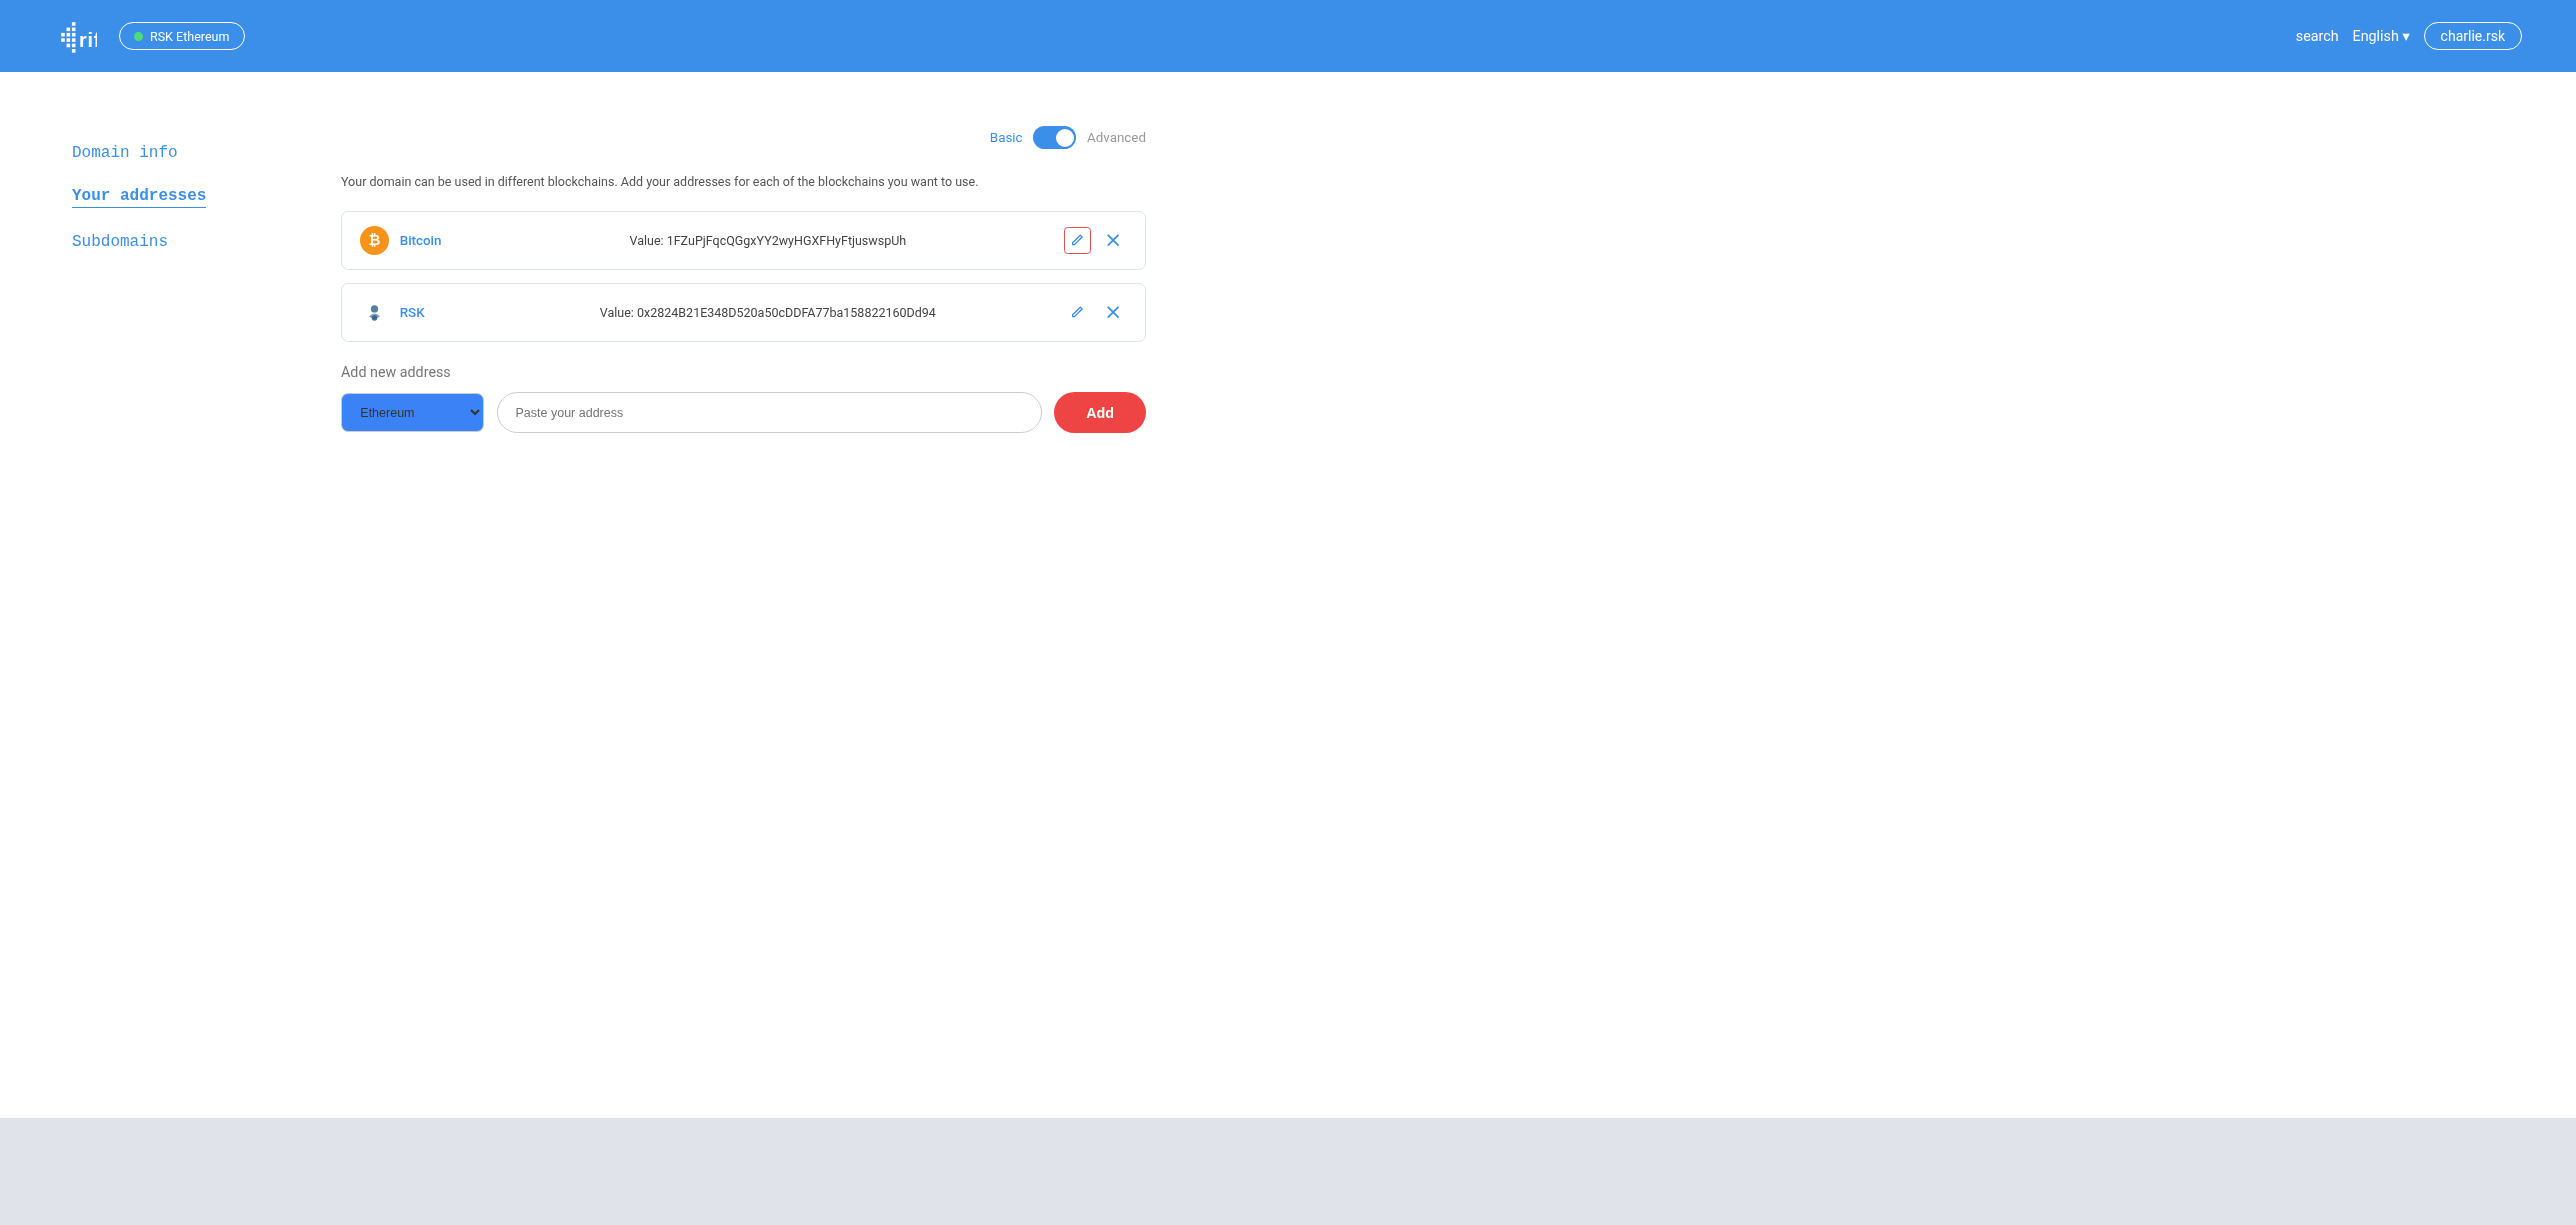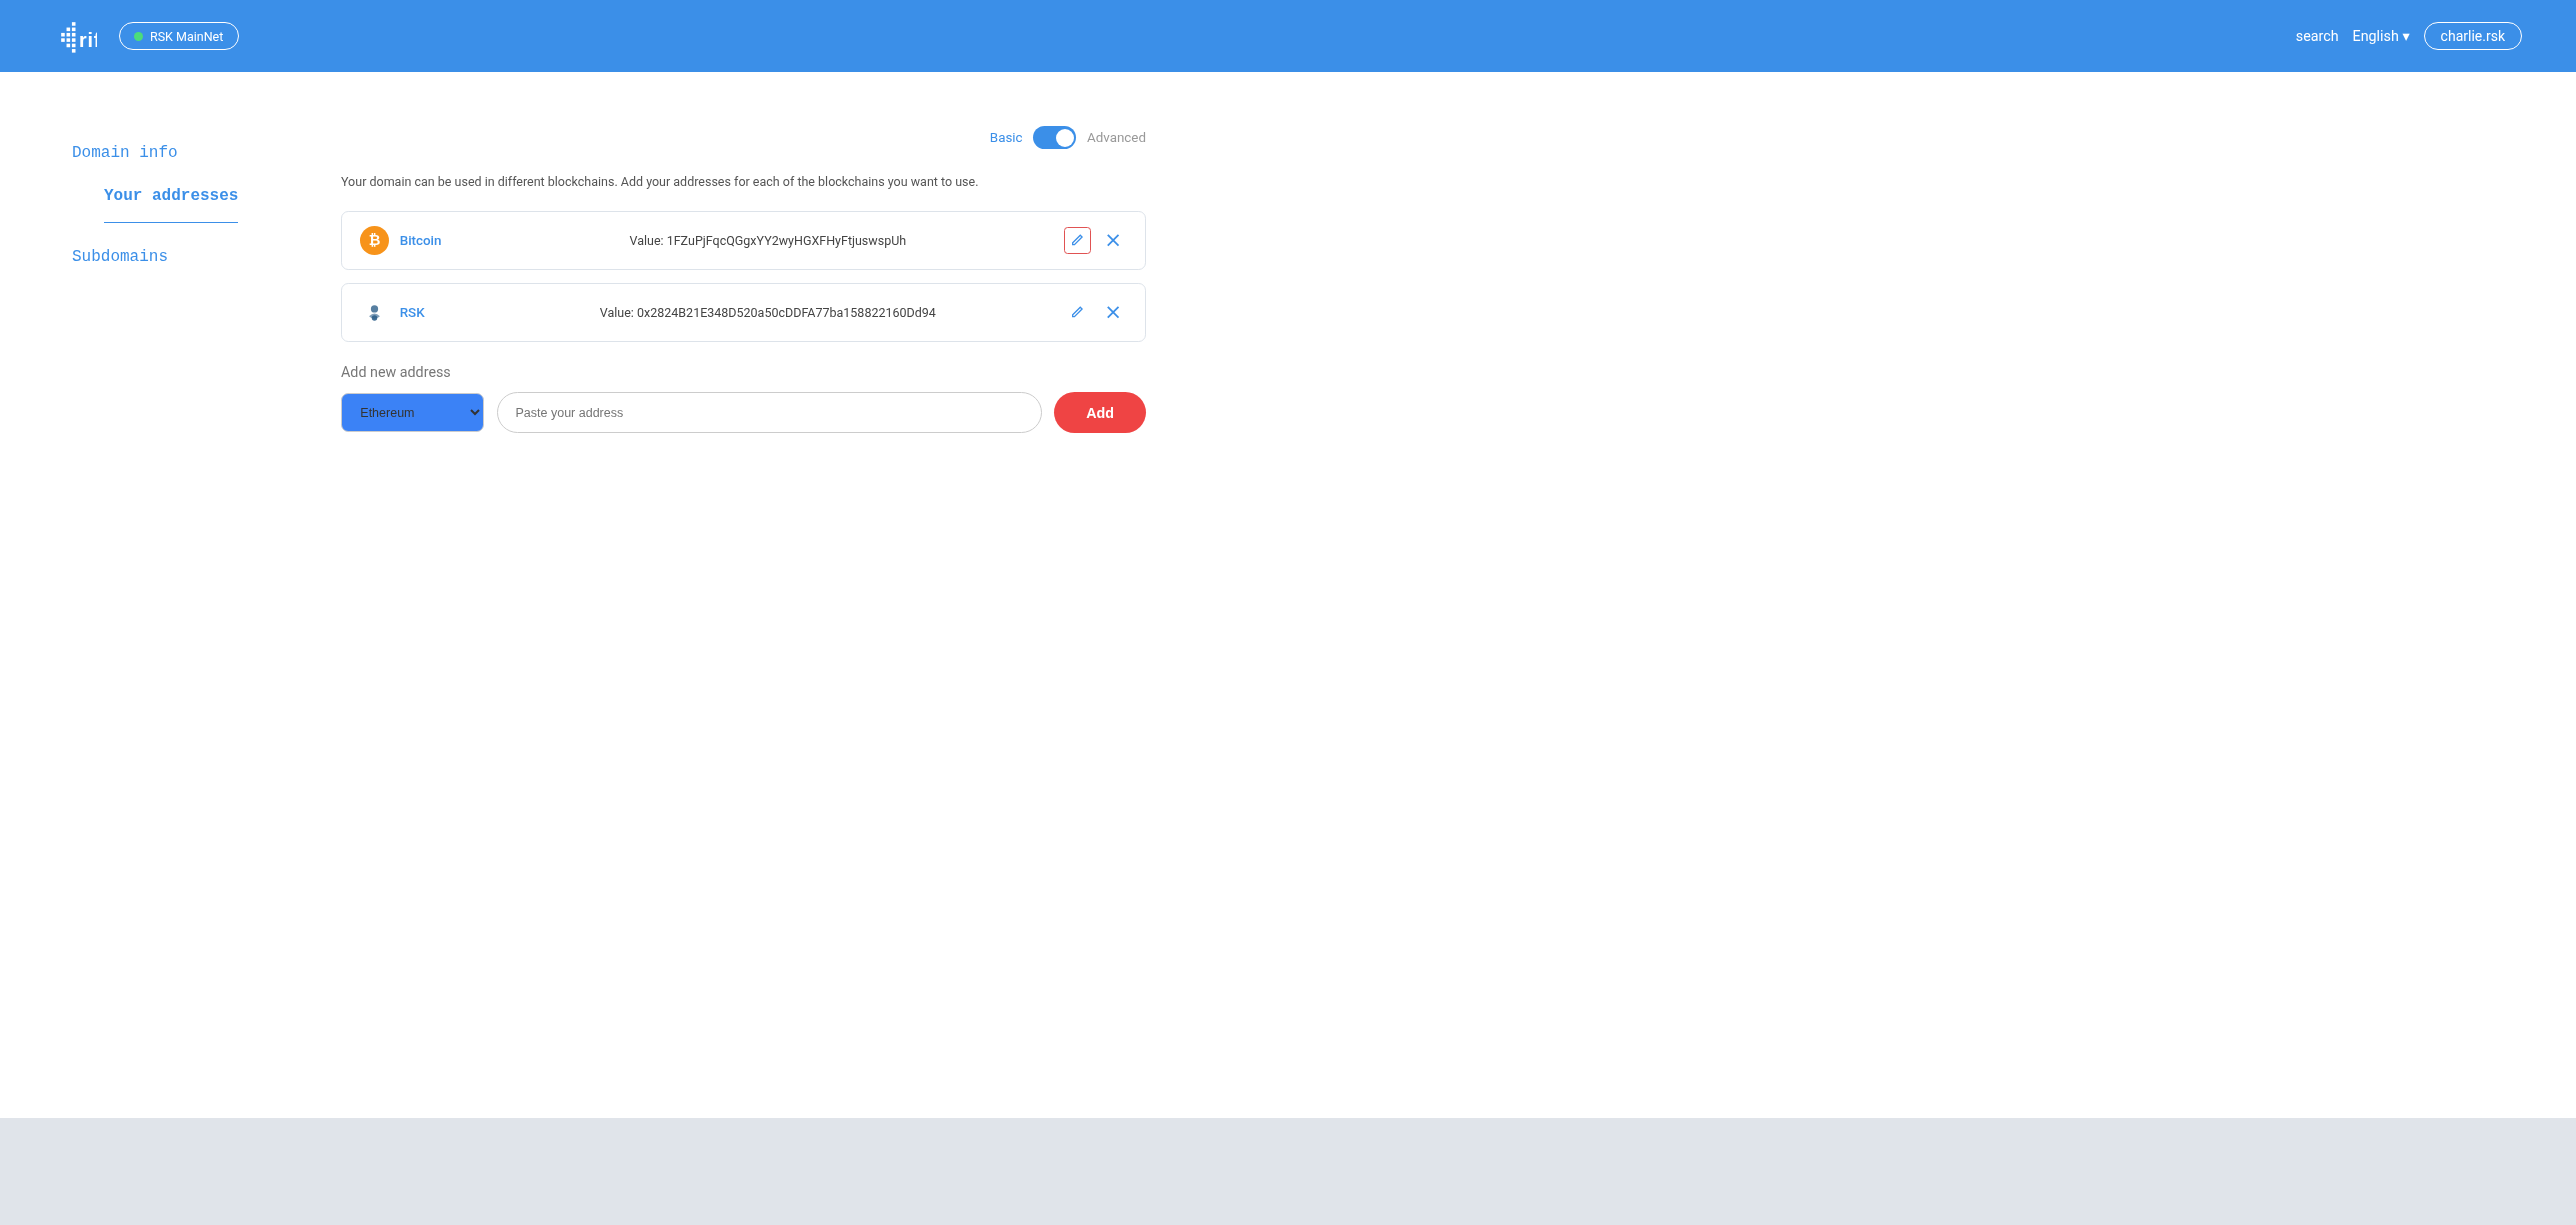--- a/index.html
+++ b/index.html
@@ -98,23 +98,22 @@
     }
     .sidebar-item {
       font-size: 16px;
       color: #3b8fe8;
       margin-bottom: 25px;
       cursor: pointer;
     }
     .sidebar-item.active {
       font-weight: 700;
       border-bottom: 1.8px solid #3b8fe8;
-      padding-bottom: 17px;
+      padding-bottom: 2px;
       display: inline-block;
-      margin-left: 32px;
     }
 
     
     .content {
       flex: 1;
       max-width: 805px;
     }
 
     
     .toggle-row {
@@ -330,21 +329,21 @@
           <rect x="20" y="20" width="4" height="4"></rect>
           <rect x="20" y="26" width="4" height="4"></rect>
           <rect x="20" y="32" width="4" height="4"></rect>
           <rect x="20" y="38" width="4" height="4"></rect>
         </g>
         <text x="28" y="36" fill="white" font-size="22" font-weight="bold" font-family="Arial">rif</text>
       </svg>
     </div>
     <div class="network-badge">
       <div class="network-dot"></div>
-      <span>RSK MainNet</span>
+      <span>RSK Ethereum</span>
     </div>
   </div>
   <div class="header-right">
     <a class="header-link">search</a>
     <div class="lang-btn">
       <span>English</span>
       <span>▾</span>
     </div>
     <div class="user-btn">charlie.rsk</div>
   </div>

